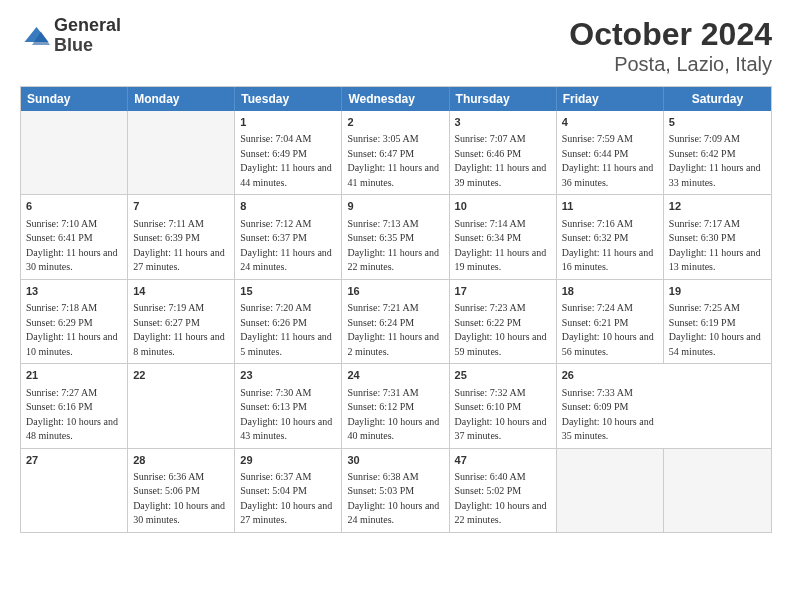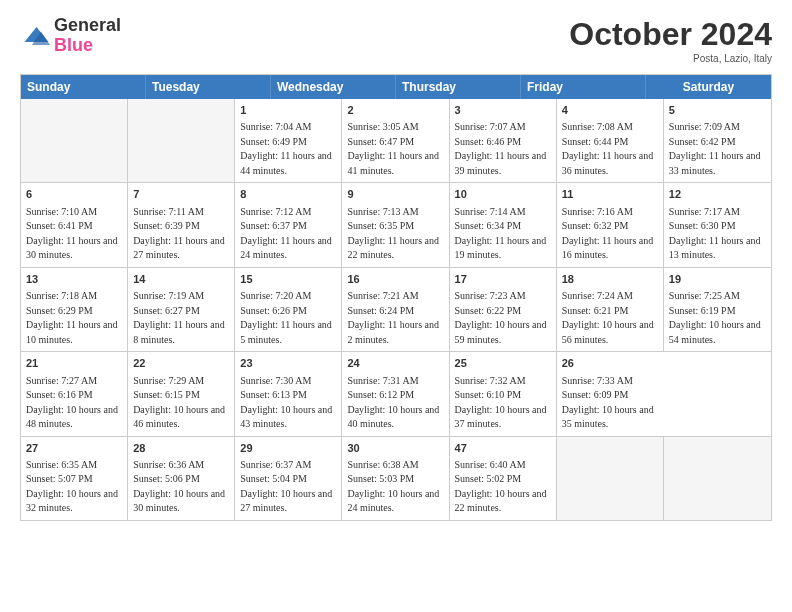--- a/index.html
+++ b/index.html
@@ -27,46 +27,46 @@
       display: flex;
       align-items: center;
       gap: 4px;
     }
     .logo-text {
       font-size: 18px;
       font-weight: bold;
       color: #333;
       line-height: 1.1;
     }
-    .logo-blue { color: #ec4899; }
+    .logo-blue { color: #404040; }
     .logo-icon {
       width: 30px;
       height: 30px;
     }
     .title-block {
       text-align: right;
     }
     .month-title {
       font-size: 32px;
       font-weight: bold;
       color: #333;
     }
     .subtitle {
-      font-size: 10px;
+      font-size: 20px;
       color: #555;
     }
     .calendar {
       flex: 1;
       display: flex;
       flex-direction: column;
       border: 1px solid #ccc;
     }
     .cal-header {
       display: grid;
-      grid-template-columns: repeat(6, 1fr);
+      grid-template-columns: repeat(7, 1fr);
       background: #3a7abf;
     }
     .cal-header-cell {
       color: #fff;
       font-size: 12px;
       font-weight: bold;
       padding: 5px 6px;
       border-right: 1px solid #5590cc;
     }
     .cal-header-cell:last-child { border-right: none; text-align: center; }
@@ -124,20 +124,21 @@
     </div>
     <div class="title-block">
       <div class="month-title">October 2024</div>
       <div class="subtitle">Posta, Lazio, Italy</div>
     </div>
   </div>
 
   <div class="calendar">
     <div class="cal-header">
       <div class="cal-header-cell">Sunday</div>
+      <div class="cal-header-cell">Monday</div>
       <div class="cal-header-cell">Tuesday</div>
       <div class="cal-header-cell">Wednesday</div>
       <div class="cal-header-cell">Thursday</div>
       <div class="cal-header-cell">Friday</div>
       <div class="cal-header-cell">Saturday</div>
     </div>
     <div class="cal-body" id="cal-body">
     <div class="cal-row">
           <div class="cal-cell empty"></div>
           <div class="cal-cell empty"></div>
@@ -157,21 +158,21 @@
           </div>
           <div class="cal-cell">
             <span class="day-num">3</span>
             <div class="cell-text">Sunrise: 7:07 AM
 Sunset: 6:46 PM
 Daylight: 11 hours
 and 39 minutes.</div>
           </div>
           <div class="cal-cell">
             <span class="day-num">4</span>
-            <div class="cell-text">Sunrise: 7:08 AM
+            <div class="cell-text">Sunrise: 7:59 AM
 Sunset: 6:44 PM
 Daylight: 11 hours
 and 36 minutes.</div>
           </div>
           <div class="cal-cell">
             <span class="day-num">5</span>
             <div class="cell-text">Sunrise: 7:09 AM
 Sunset: 6:42 PM
 Daylight: 11 hours
 and 33 minutes.</div>
@@ -282,24 +283,20 @@
         <div class="cal-row">
           <div class="cal-cell">
             <span class="day-num">21</span>
             <div class="cell-text">Sunrise: 7:27 AM
 Sunset: 6:16 PM
 Daylight: 10 hours
 and 48 minutes.</div>
           </div>
           <div class="cal-cell">
             <span class="day-num">22</span>
-            <div class="cell-text">Sunrise: 7:29 AM
-Sunset: 6:15 PM
-Daylight: 10 hours
-and 46 minutes.</div>
           </div>
           <div class="cal-cell">
             <span class="day-num">23</span>
             <div class="cell-text">Sunrise: 7:30 AM
 Sunset: 6:13 PM
 Daylight: 10 hours
 and 43 minutes.</div>
           </div>
           <div class="cal-cell">
             <span class="day-num">24</span>
@@ -319,24 +316,20 @@
             <span class="day-num">26</span>
             <div class="cell-text">Sunrise: 7:33 AM
 Sunset: 6:09 PM
 Daylight: 10 hours
 and 35 minutes.</div>
           </div>
         </div>
         <div class="cal-row">
           <div class="cal-cell">
             <span class="day-num">27</span>
-            <div class="cell-text">Sunrise: 6:35 AM
-Sunset: 5:07 PM
-Daylight: 10 hours
-and 32 minutes.</div>
           </div>
           <div class="cal-cell">
             <span class="day-num">28</span>
             <div class="cell-text">Sunrise: 6:36 AM
 Sunset: 5:06 PM
 Daylight: 10 hours
 and 30 minutes.</div>
           </div>
           <div class="cal-cell">
             <span class="day-num">29</span>

